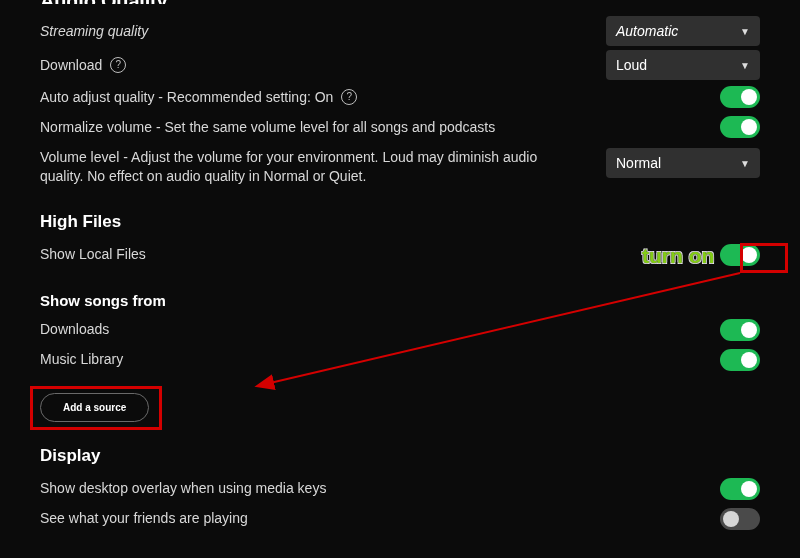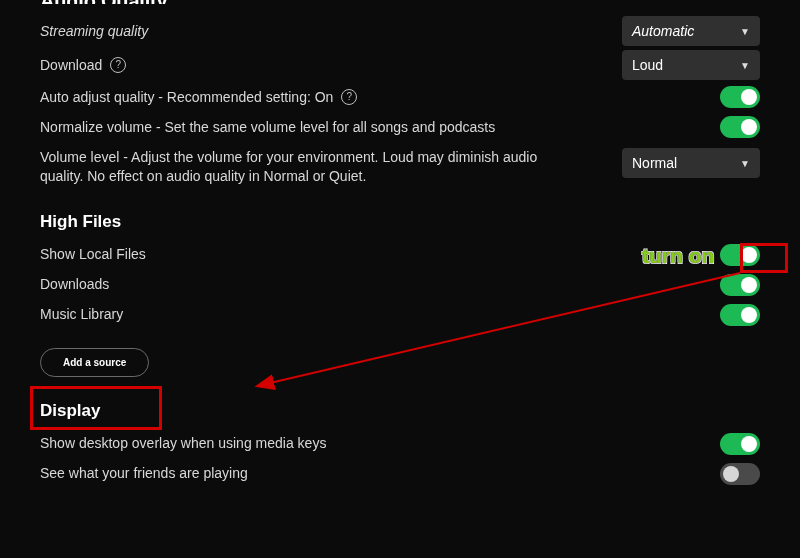--- a/index.html
+++ b/index.html
@@ -46,21 +46,21 @@
     border: 1.2px solid #bdbdbd;
     border-radius: 50%;
     font-size: 10px;
     color: #bdbdbd;
     line-height: 1;
   }
   .select {
     display: flex;
     align-items: center;
     justify-content: space-between;
-    width: 138px;
+    width: 154px;
     height: 30px;
     background: #303030;
     color: #fff;
     border-radius: 4px;
     padding: 0 10px;
     font-size: 14px;
   }
   .select .chev { font-size: 10px; color: #ddd; }
 
   .toggle {
@@ -195,20 +195,21 @@
 
   <div class="row">
     <div class="label">
       <span>Show Local Files</span>
     </div>
     <div class="toggle on">
         <div class="knob"></div>
       </div>
   </div>
 
+  <h3 class="subsection">Show songs from</h3>
 
   <div class="row">
     <div class="label">
       <span>Downloads</span>
     </div>
     <div class="toggle on">
         <div class="knob"></div>
       </div>
   </div>
 

